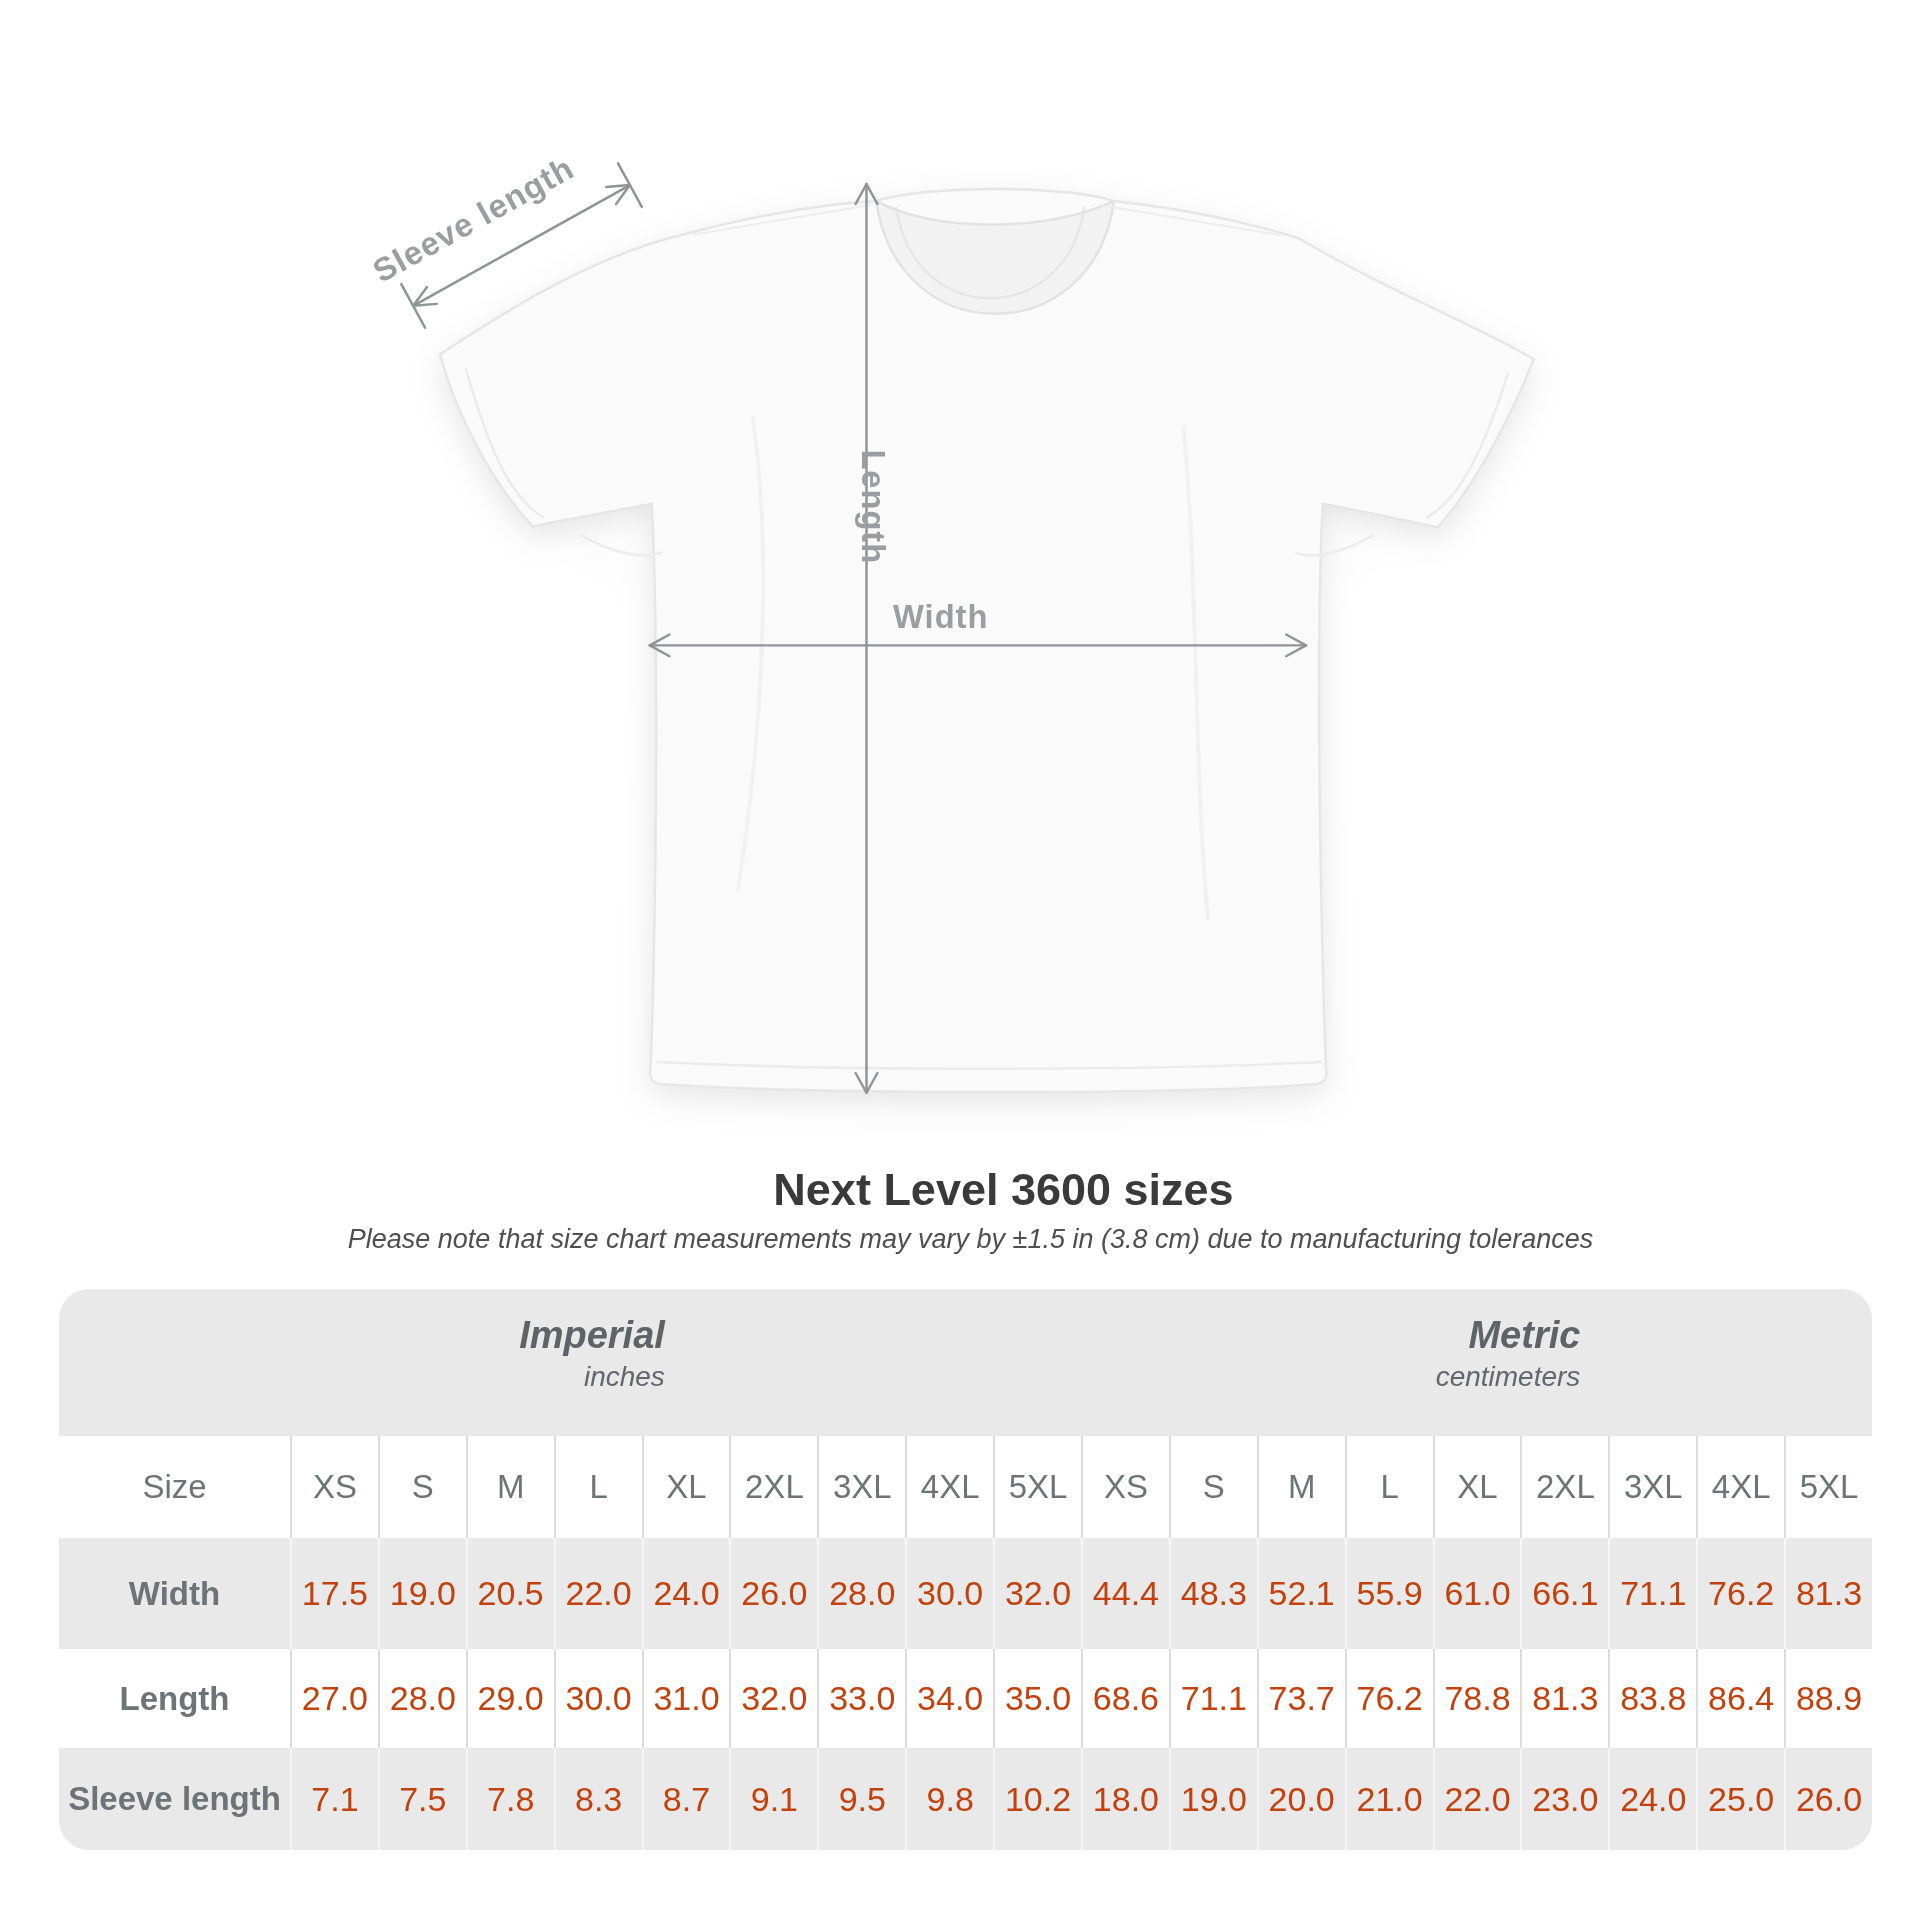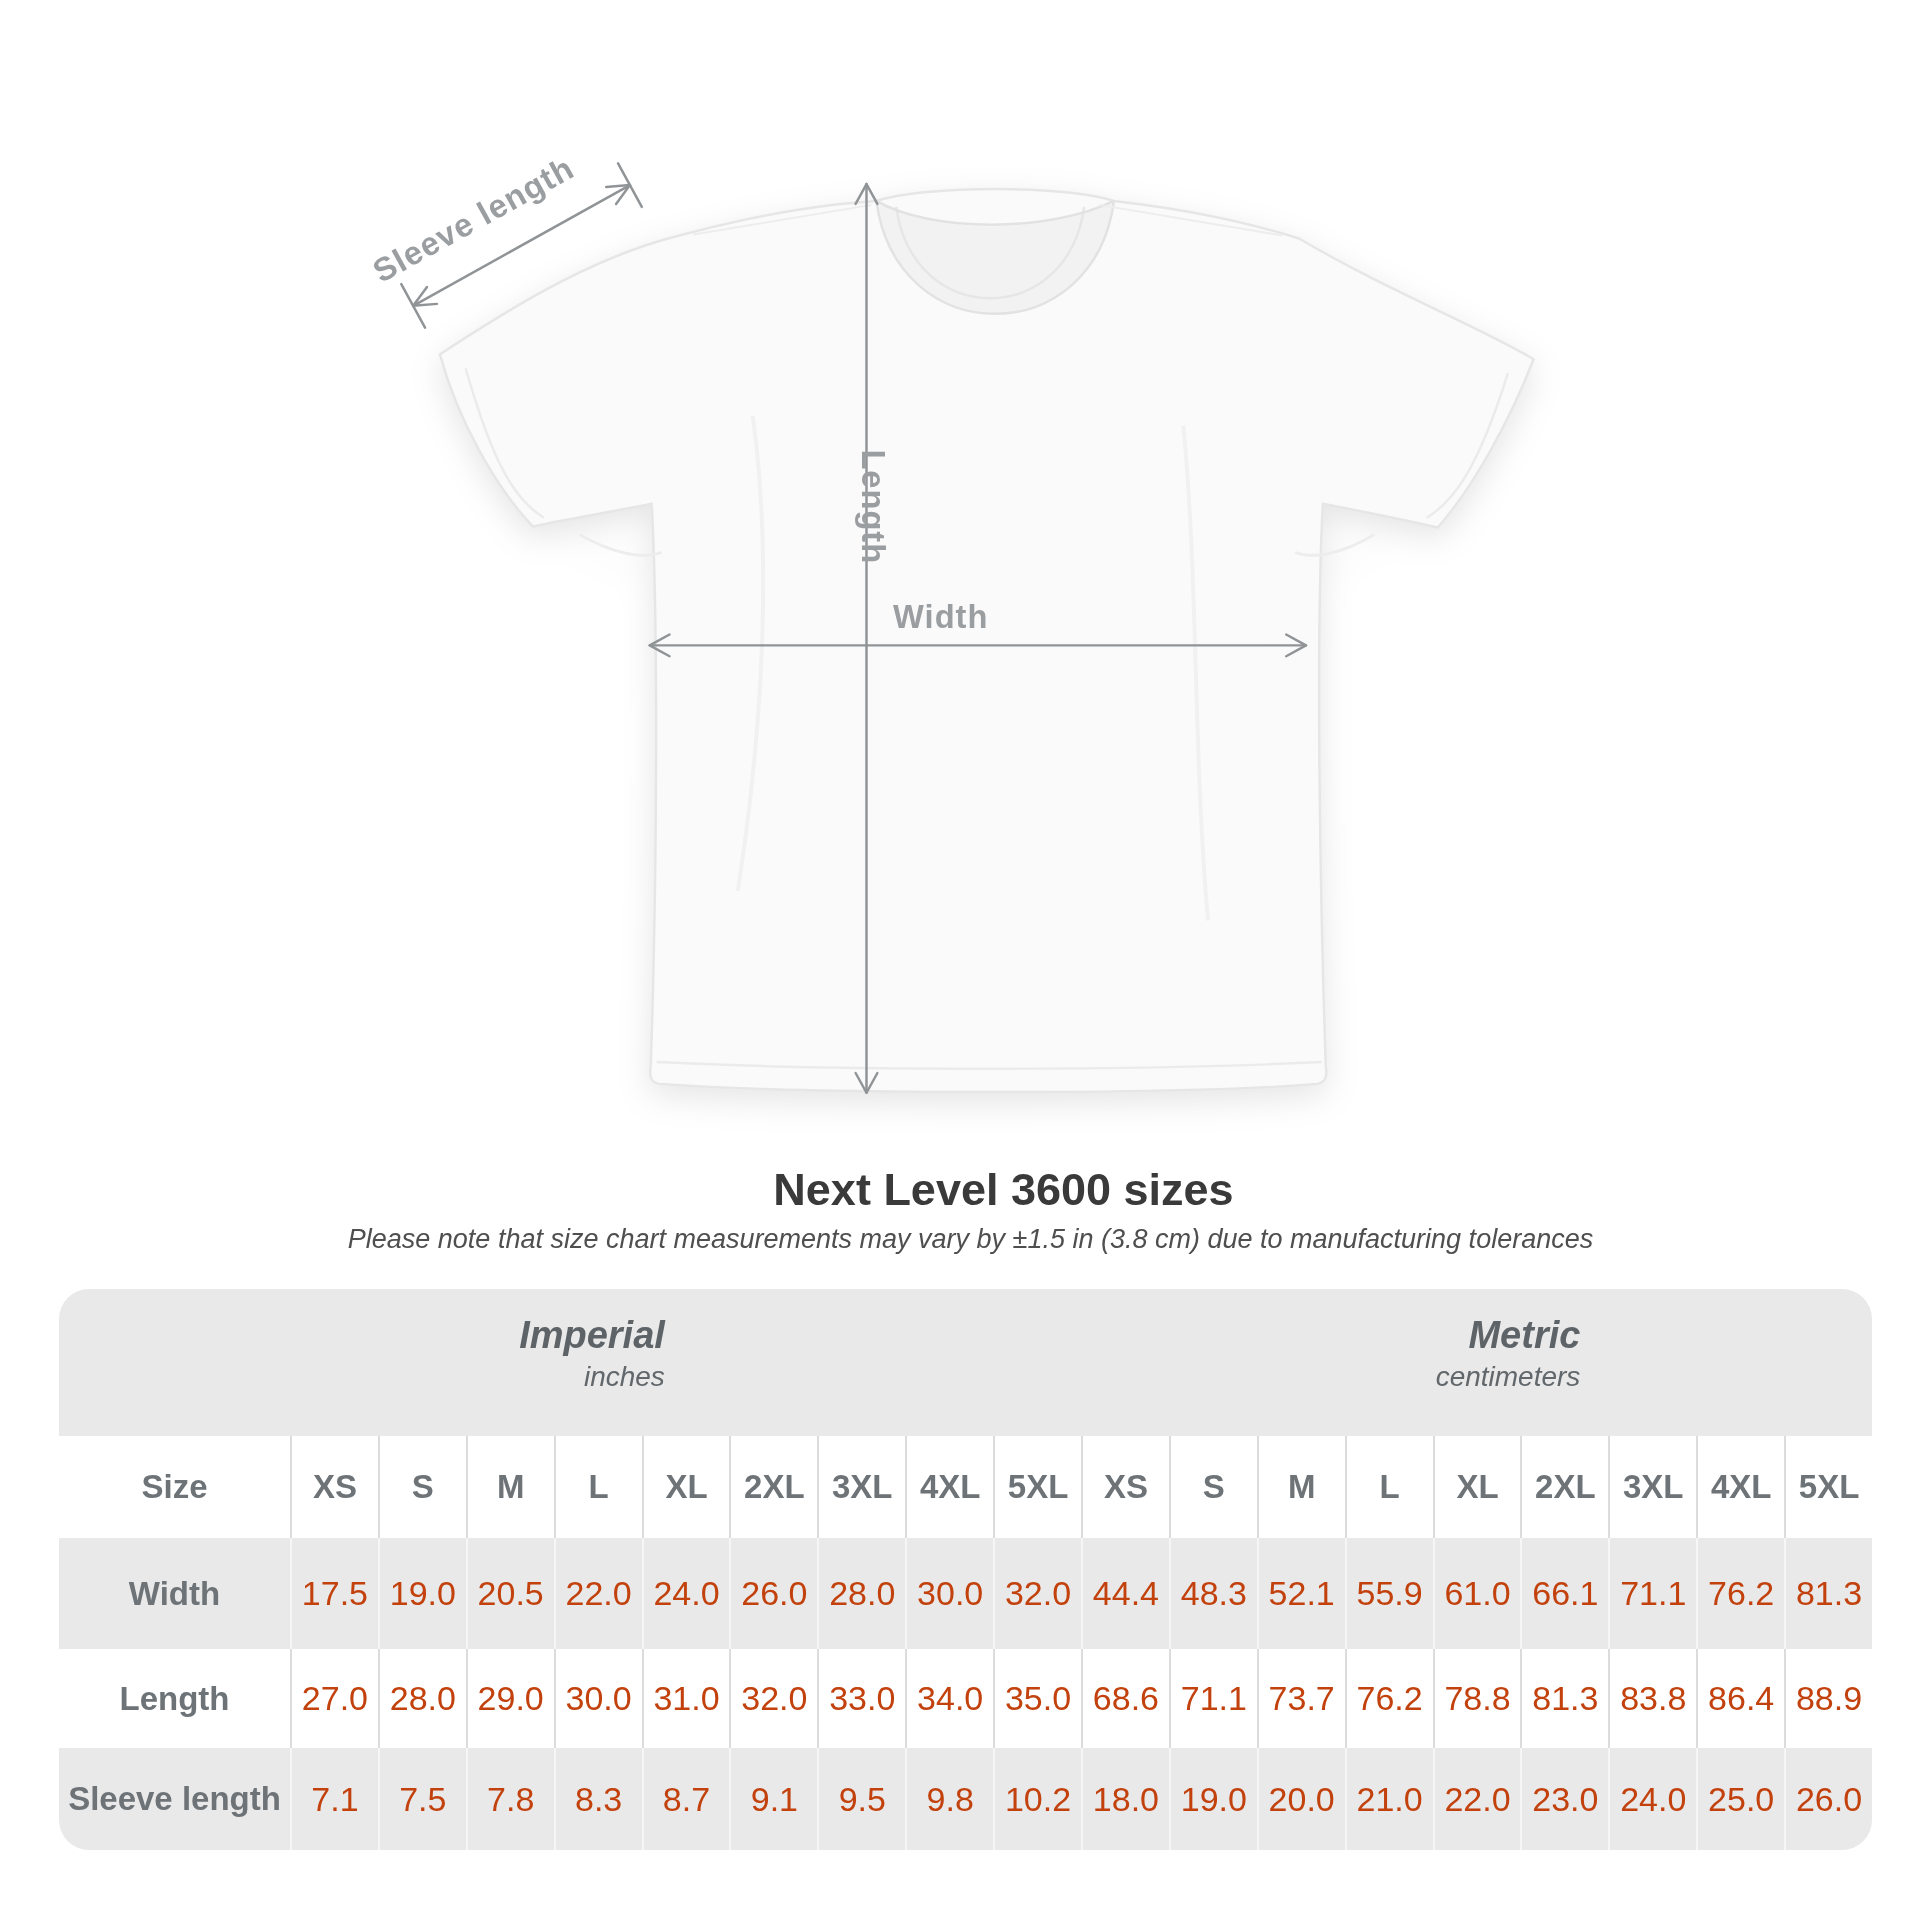--- a/index.html
+++ b/index.html
@@ -48,21 +48,21 @@
     display:flex;align-items:center;justify-content:center;
     border-left:2px solid var(--sep);
   }
   .trow .cell:first-child{border-left:none;}
   .row-white{background:#ffffff;--sep:#dcdcdc;}
   .row-gray{background:#e9e9e9;--sep:#f6f6f6;}
   #row-size{height:102px;}
   #row-width{height:111px;}
   #row-length{height:99px;}
   #row-sleeve{height:102px;border-radius:0 0 30px 30px;}
-  .head-cell{font-size:33px;font-weight:bold;color:#6d7377;}
+  .head-cell{font-size:33px;font-weight:normal;color:#6d7377;}
   .label-cell{font-size:33px;font-weight:bold;color:#6d7377;}
   .value-cell{font-size:34px;color:#c2410c;}
 </style>
 </head>
 <body>
 
 <svg id="diagram" viewBox="0 0 1946 1180" width="1927" height="1168" aria-hidden="true">
 
   <g class="shirt-body">
     <path d="M 885 203

